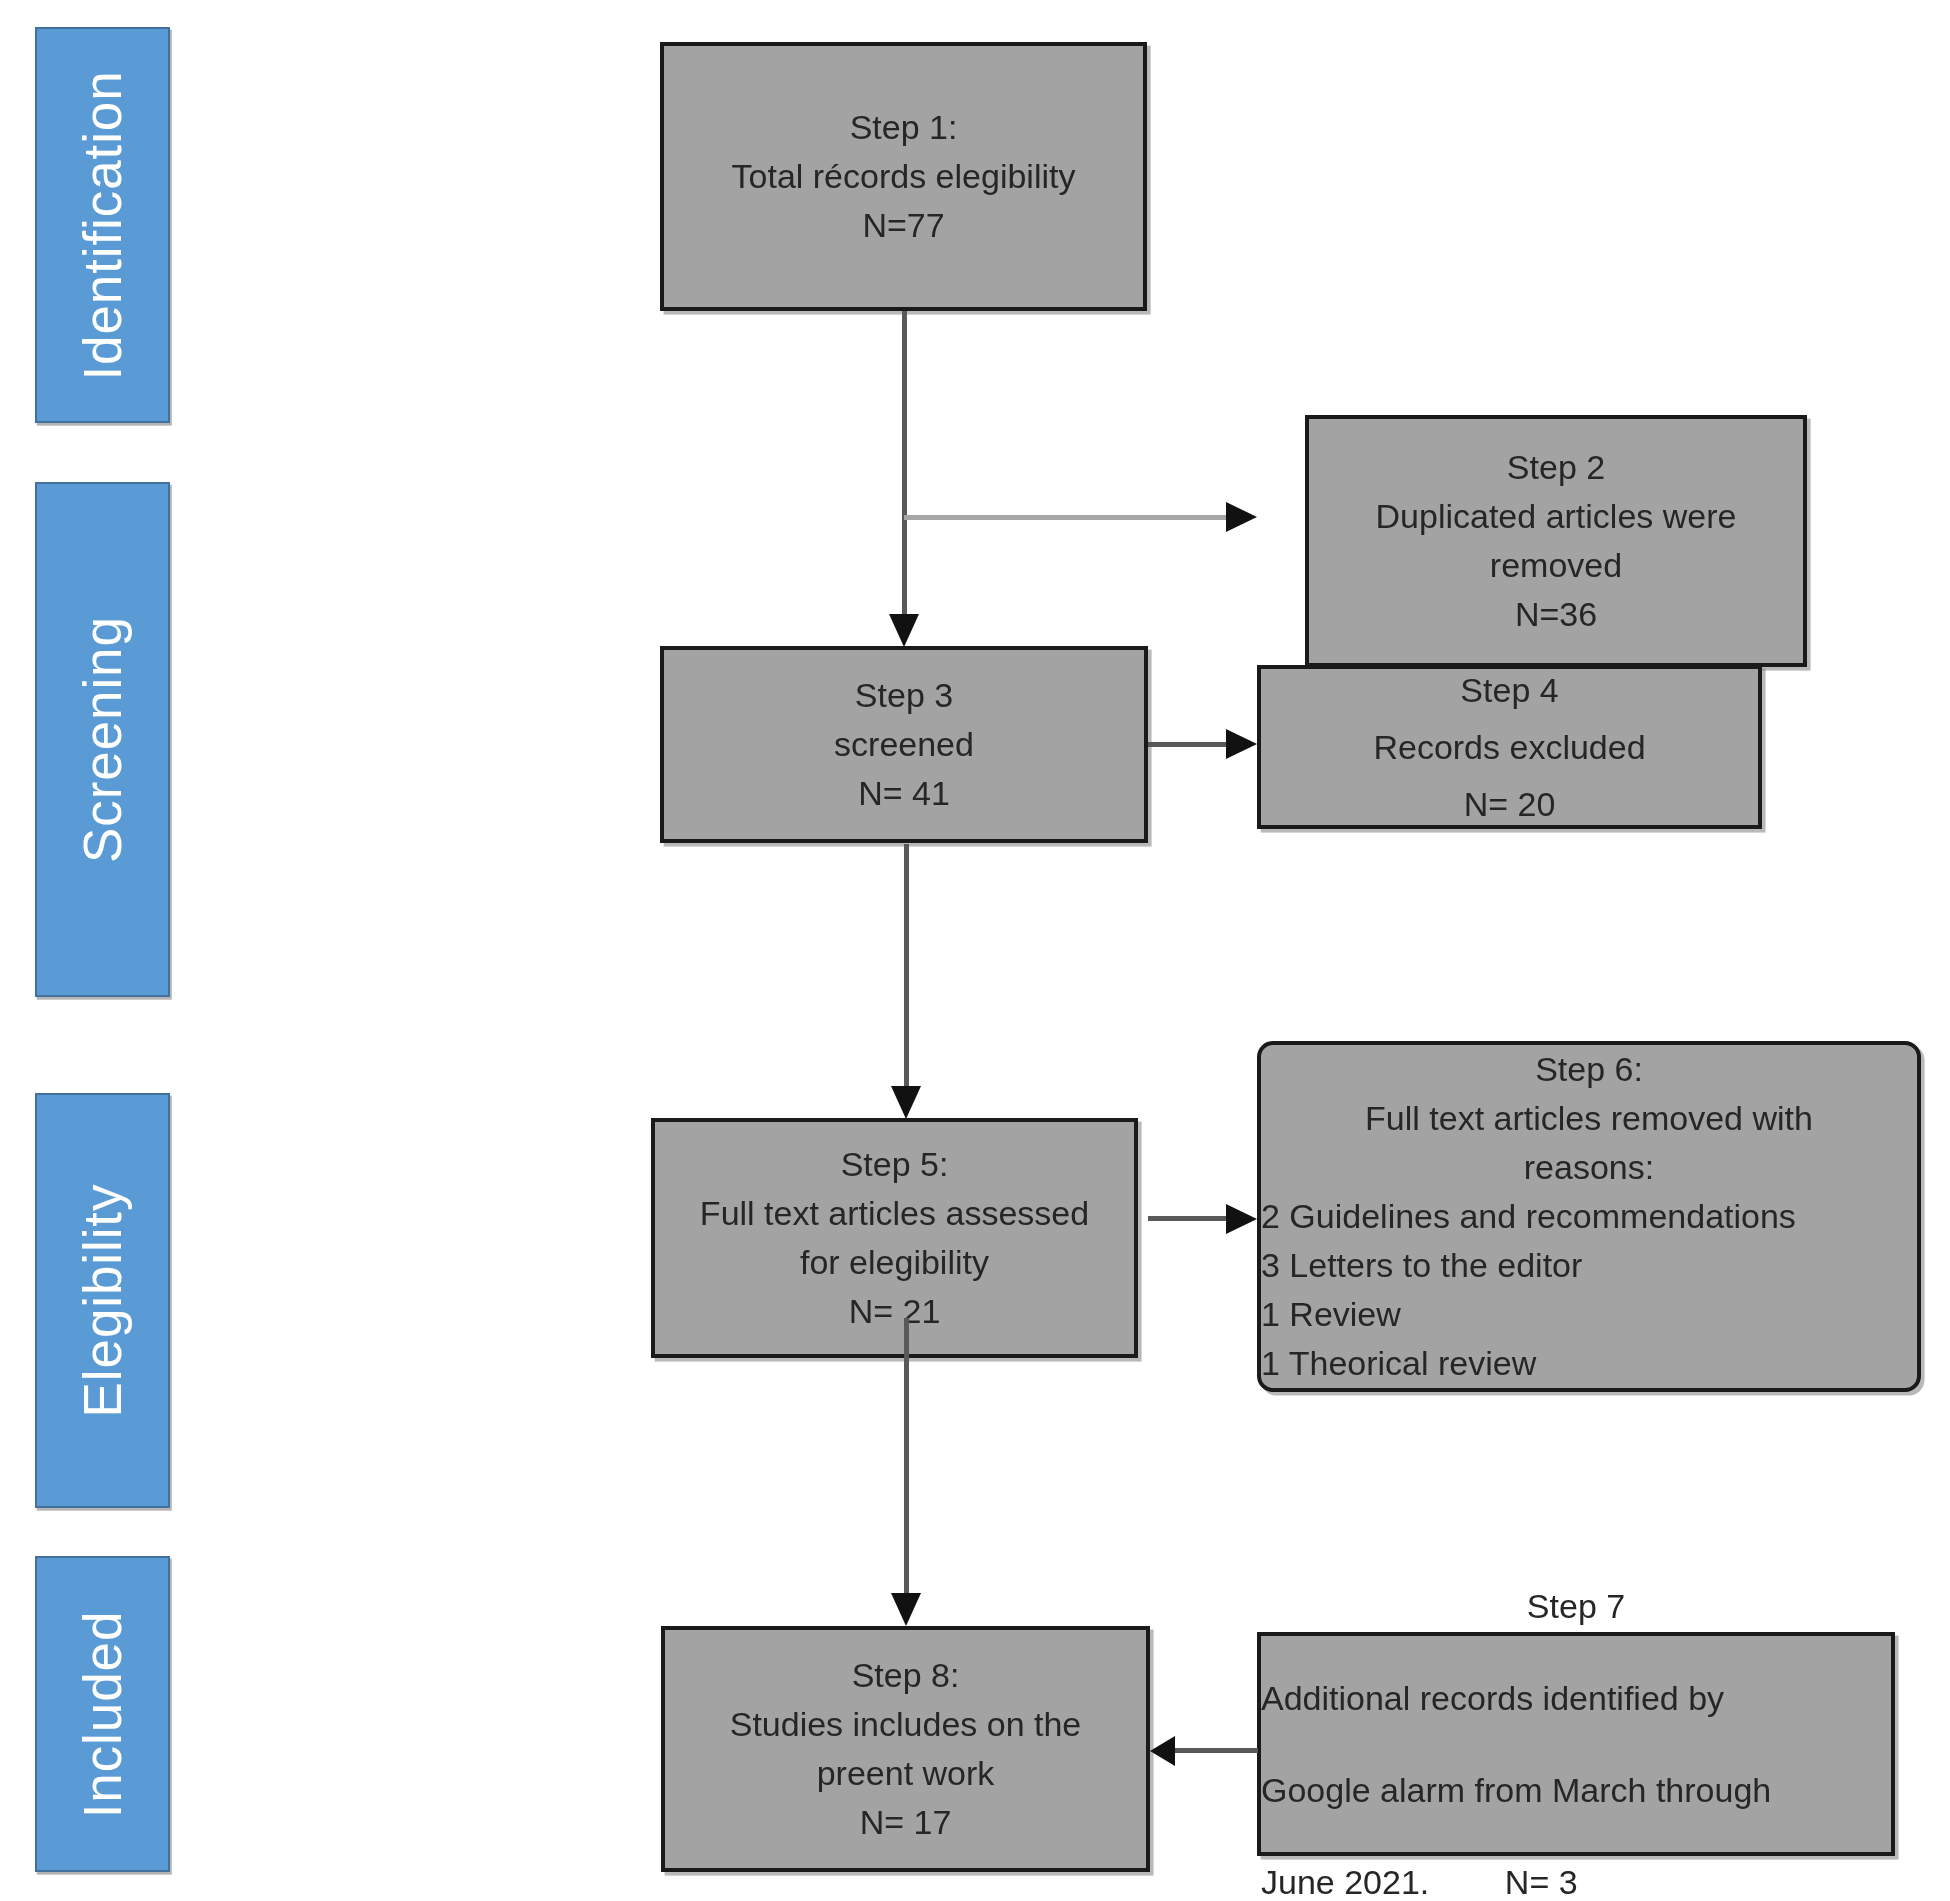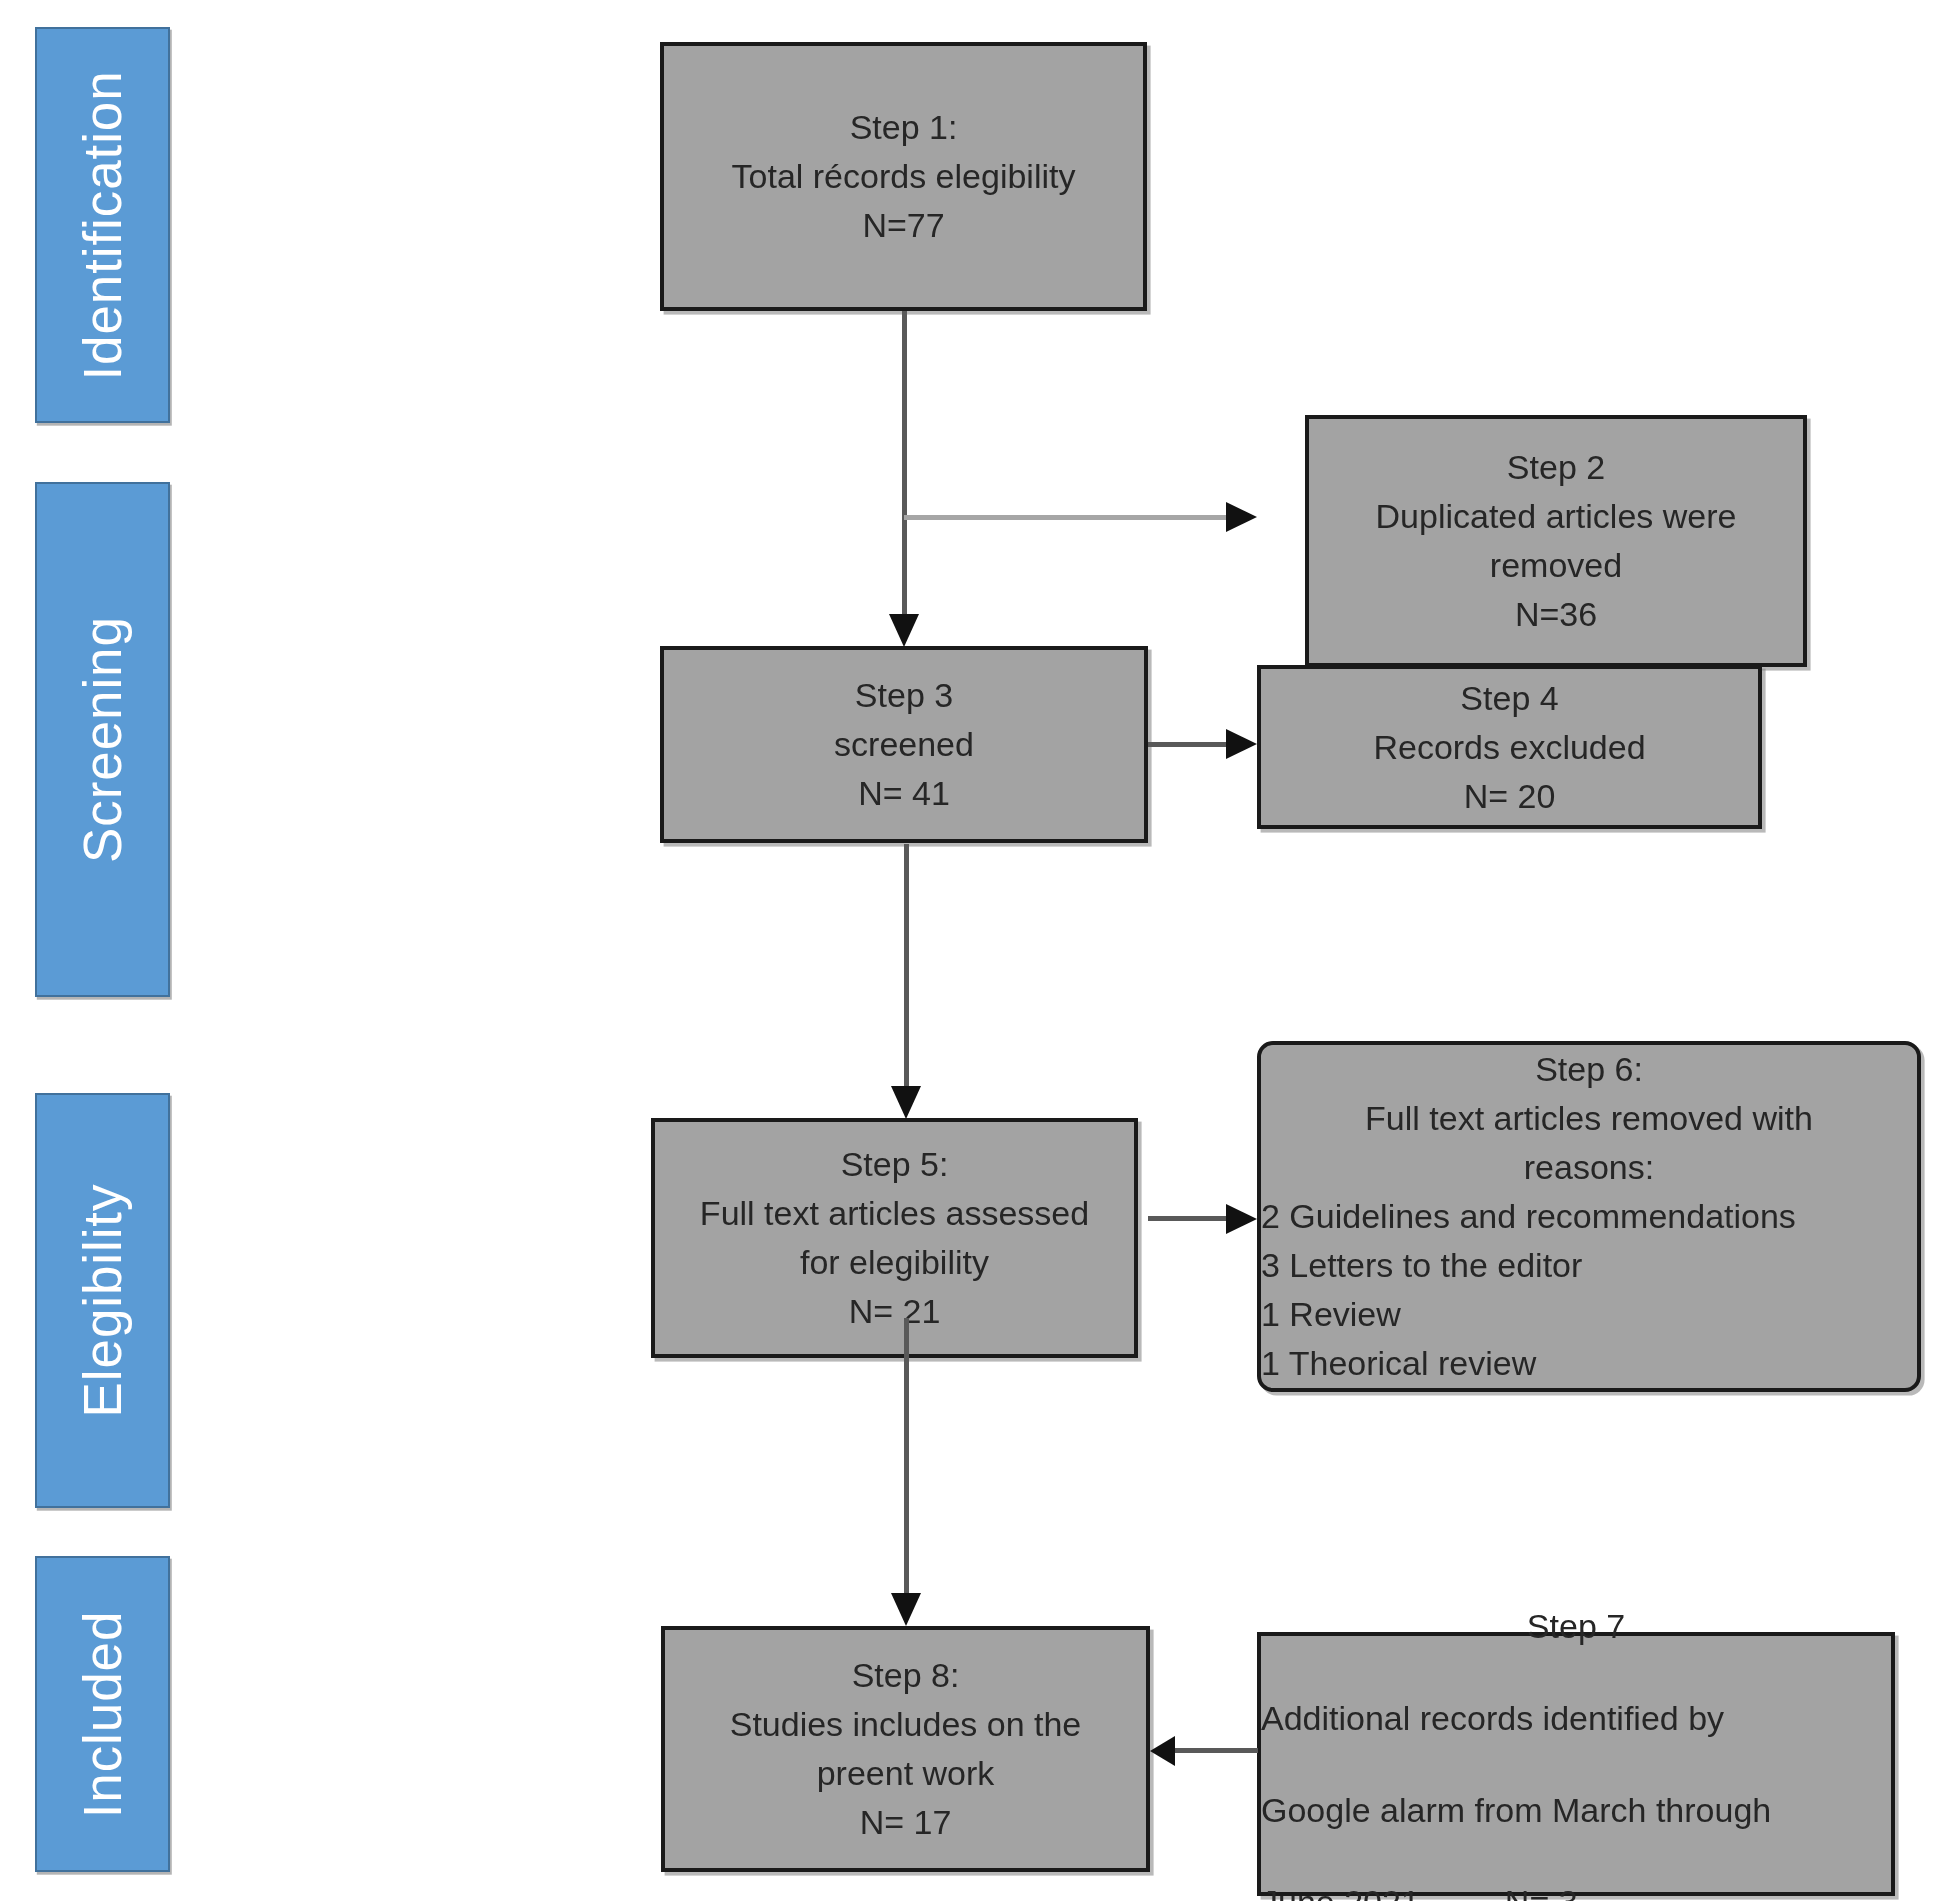--- a/index.html
+++ b/index.html
@@ -71,21 +71,21 @@
     <div class="bline">removed</div>
     <div class="bline">N=36</div>
   </div>
 
   <div class="fbox" style="left:660px;top:646px;width:488px;height:197px;">
     <div class="bline">Step 3</div>
     <div class="bline">screened</div>
     <div class="bline">N= 41</div>
   </div>
 
-  <div class="fbox" style="left:1257px;top:665px;width:505px;height:164px;">
+  <div class="fbox" style="left:1257px;top:665px;width:505px;height:164px;gap:8px;">
     <div class="bline">Step 4</div>
     <div class="bline">Records excluded</div>
     <div class="bline">N= 20</div>
   </div>
 
   <div class="fbox" style="left:651px;top:1118px;width:487px;height:240px;">
     <div class="bline">Step 5:</div>
     <div class="bline">Full text articles assessed</div>
     <div class="bline">for elegibility</div>
     <div class="bline">N= 21</div>
@@ -101,21 +101,21 @@
     <div class="bline left">1 Theorical review</div>
   </div>
 
   <div class="fbox" style="left:661px;top:1626px;width:489px;height:246px;">
     <div class="bline">Step 8:</div>
     <div class="bline">Studies includes on the</div>
     <div class="bline">preent work</div>
     <div class="bline">N= 17</div>
   </div>
 
-  <div class="fbox" style="left:1257px;top:1632px;width:638px;height:264px;gap:43px;">
+  <div class="fbox" style="left:1257px;top:1632px;width:638px;height:224px;gap:43px;">
     <div class="bline">Step 7</div>
     <div class="bline left">Additional records identified by</div>
     <div class="bline left">Google alarm from March through</div>
     <div class="bline left">June 2021.        N= 3</div>
   </div>
 
   <div>
     <div class="cline" style="left:902px;top:311px;width:4.5px;height:306px;"></div>
     <div class="head down" style="left:889px;top:614px;"></div>
   </div>

